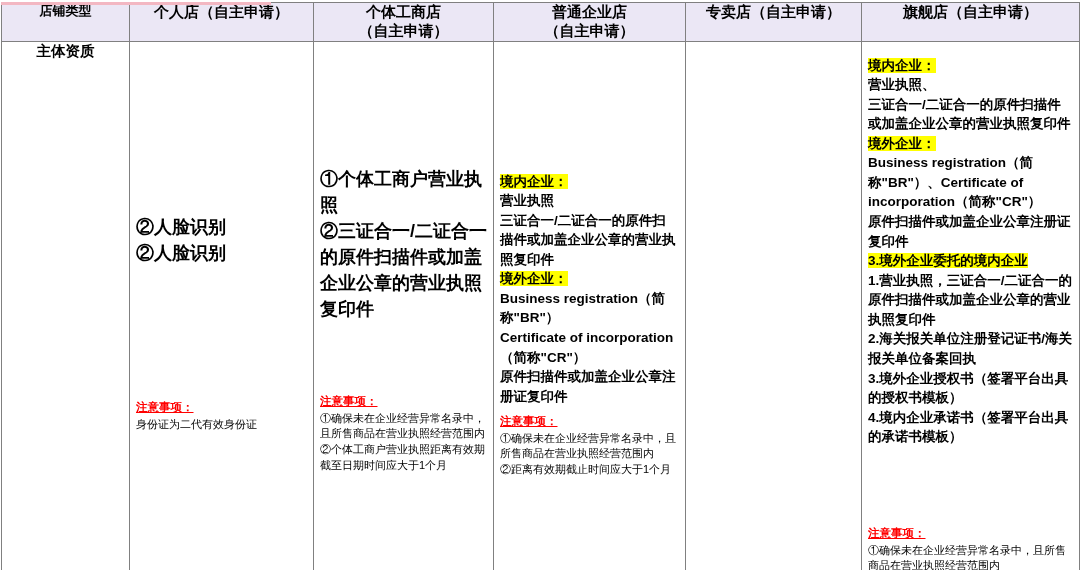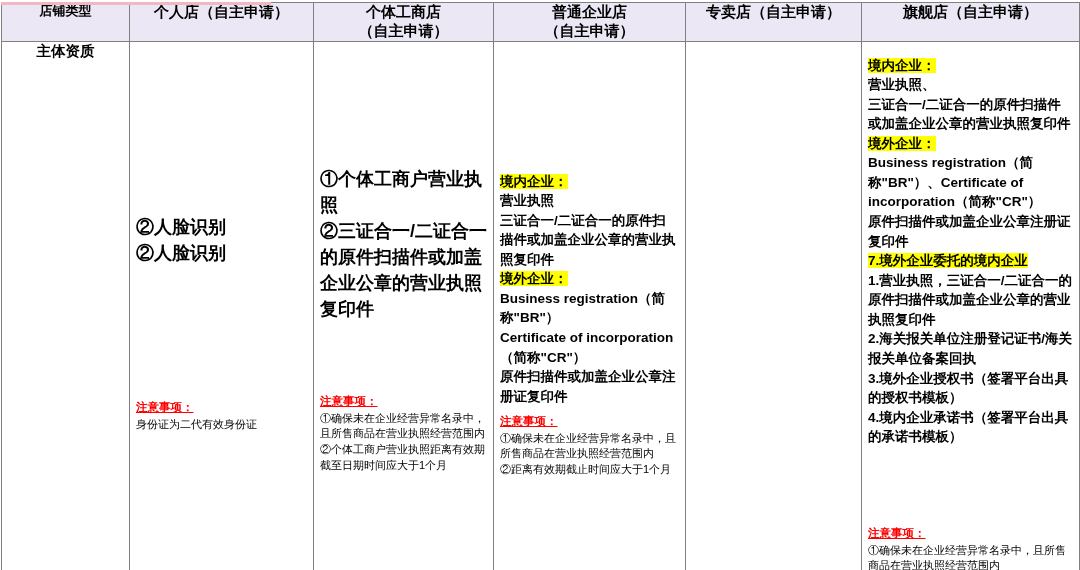--- a/index.html
+++ b/index.html
@@ -183,21 +183,21 @@
 
         <td>
           <div class="cellbody">
             <div class="spacer-top-5"></div>
             <div class="maintext small"><span class="hl">境内企业：</span></div>
             <div class="maintext small">营业执照、</div>
             <div class="maintext small">三证合一/二证合一的原件扫描件或加盖企业公章的营业执照复印件</div>
             <div class="maintext small"><span class="hl">境外企业：</span></div>
             <div class="maintext small">Business registration（简称"BR"）、Certificate of incorporation（简称"CR"）</div>
             <div class="maintext small">原件扫描件或加盖企业公章注册证复印件</div>
-            <div class="maintext small"><span class="hl">7.境外企业委托的境内企业</span></div>
+            <div class="maintext small"><span class="hl">3.境外企业委托的境内企业</span></div>
             <div class="maintext small">1.营业执照，三证合一/二证合一的原件扫描件或加盖企业公章的营业执照复印件</div>
             <div class="maintext small">2.海关报关单位注册登记证书/海关报关单位备案回执</div>
             <div class="maintext small">3.境外企业授权书（签署平台出具的授权书模板）</div>
             <div class="maintext small">4.境内企业承诺书（签署平台出具的承诺书模板）</div>
             <div class="notes c5">
               <div class="notes-title">注意事项：</div>
               <div class="notes-line">①确保未在企业经营异常名录中，且所售商品在营业执照经营范围内</div>
 
             </div>
           </div>

